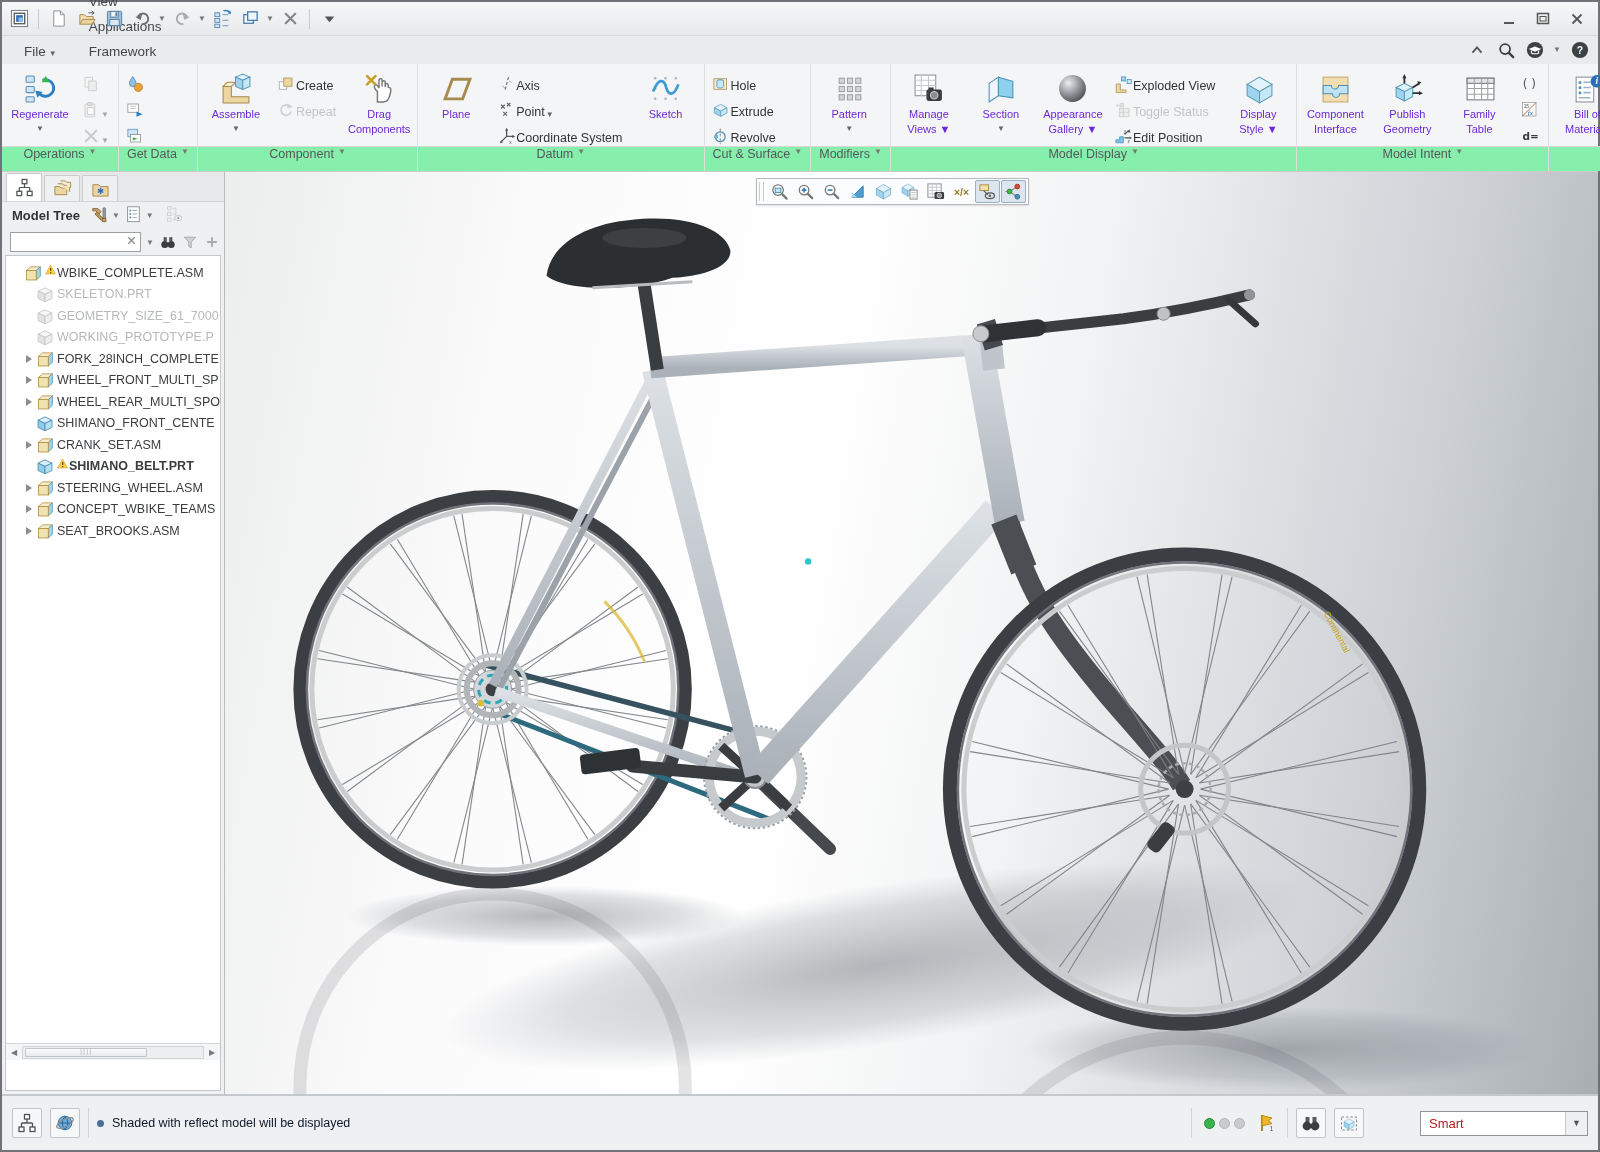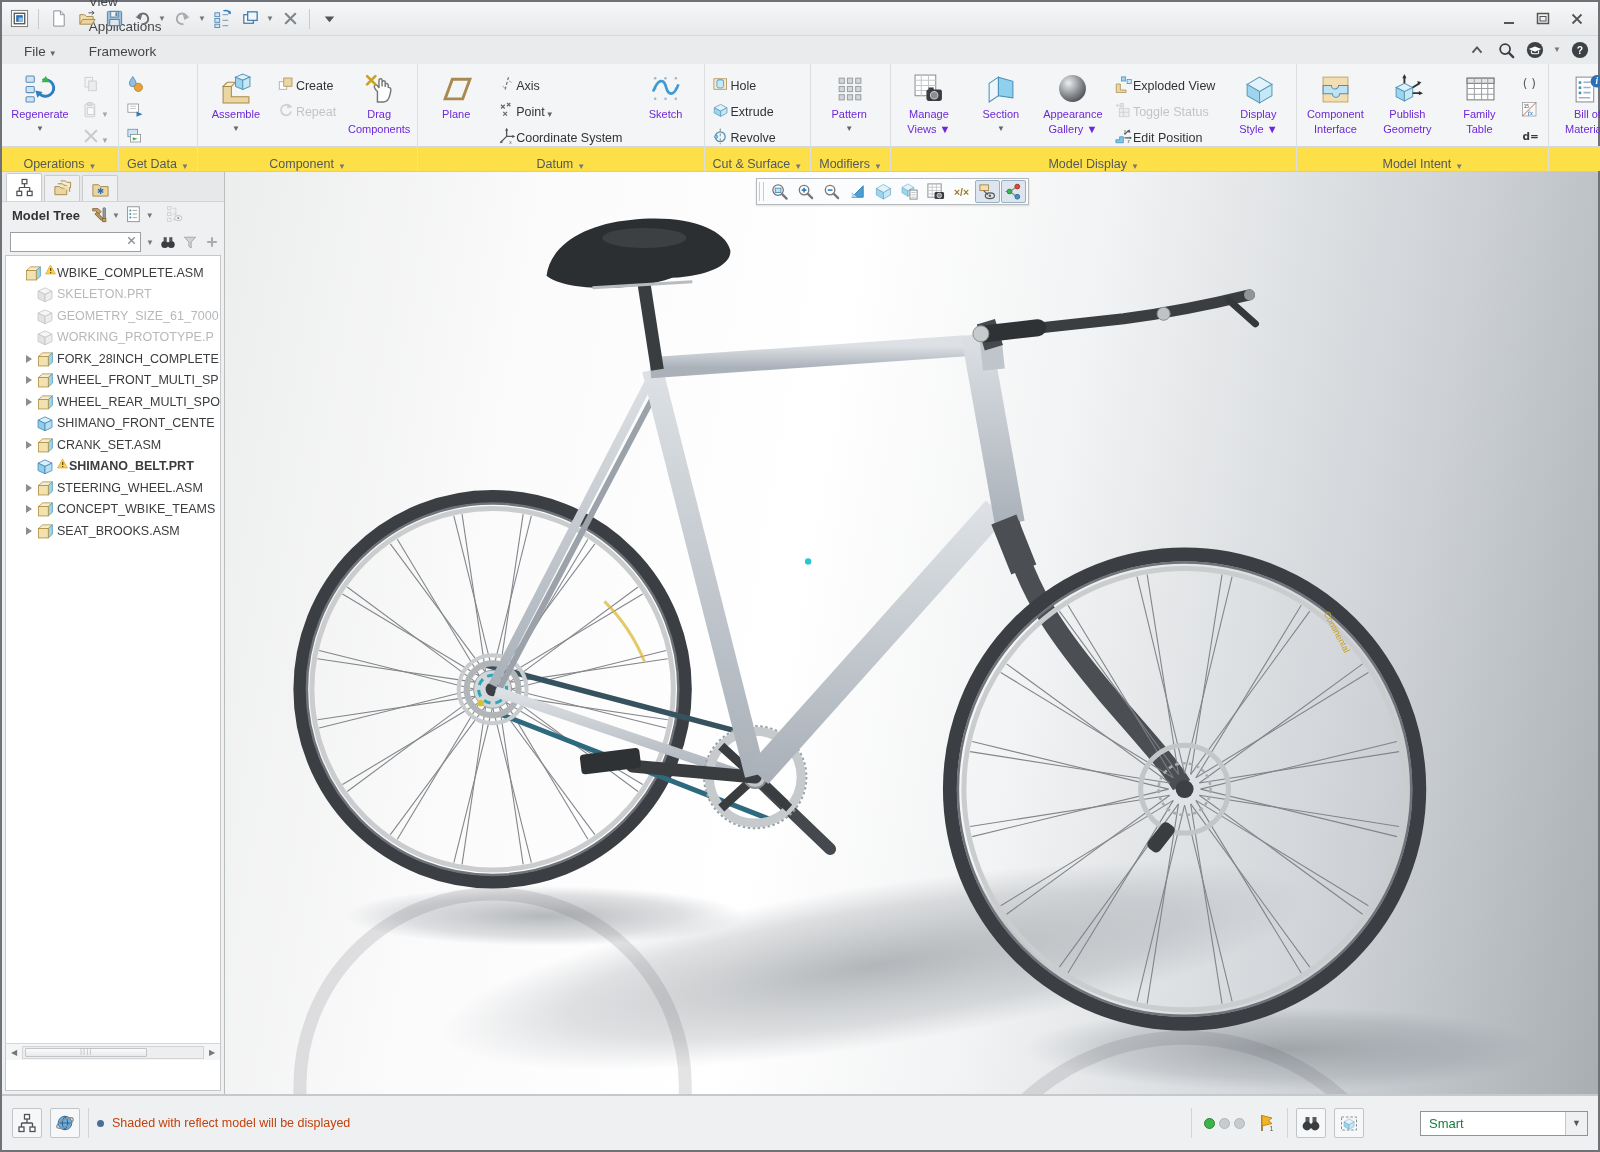--- a/index.html
+++ b/index.html
@@ -25,21 +25,21 @@
   .tab .dd { font-size:8px; color:#666; margin-left:3px; }
   .tabrow-right { position:absolute; right:8px; top:3px; display:flex; align-items:center; gap:8px; }
   .tabrow-right .ticon { width:21px; height:21px; display:flex; align-items:center; justify-content:center; }
   .tabrow-right svg { width:18px; height:18px; }
   .mini-dd { font-size:8px; color:#777; }
 
   
   .ribbon { height:108px; flex:0 0 108px; background:#f4f5f6; display:flex; align-items:stretch; border-bottom:1px solid #c9cbcd; }
   .rgroup { display:flex; flex-direction:column; border-right:1px solid #dcdee0; }
   .rgroup-body { flex:1; display:flex; align-items:stretch; padding:3px 3px 0; gap:2px; }
-  .rgroup-label { height:25px; background:#fde047; border-top:1px solid #d5d7d9; display:flex; align-items:flex-end; justify-content:center; font-size:12.5px; color:#55585b; white-space:nowrap; padding:0 8px; }
+  .rgroup-label { height:25px; background:#86efac; border-top:1px solid #d5d7d9; display:flex; align-items:flex-start; justify-content:center; font-size:12.5px; color:#55585b; white-space:nowrap; padding:0 8px; }
   .rgroup-label .dd { font-size:8px; color:#777; margin-left:4px; }
   .bigbtn { width:70px; display:flex; flex-direction:column; align-items:center; justify-content:flex-start; padding-top:4px; border:1px solid transparent; border-radius:2px; text-align:center; }
   .bigbtn .bicon { width:33px; height:33px; display:flex; align-items:center; justify-content:center; }
   .bigbtn .bicon svg { width:31px; height:31px; }
   .bigbtn .blabel { font-size:11px; line-height:15px; color:#6d28d9; white-space:pre-line; margin-top:2px; }
   .bigbtn .bdd { font-size:8px; color:#666; line-height:9px; margin-top:2px; }
   .rstack { display:flex; flex-direction:column; justify-content:flex-start; padding-top:2px; gap:1px; }
   .smbtn { display:flex; align-items:flex-end; height:25px; padding:0 5px 0 3px; border:1px solid transparent; border-radius:2px; white-space:nowrap; }
   .smbtn .sicon { width:19px; height:19px; flex:0 0 19px; display:flex; align-items:center; justify-content:center; }
   .smbtn .sicon svg { width:18px; height:18px; }
@@ -93,31 +93,31 @@
   .vtb { width:25px; height:23px; display:flex; align-items:center; justify-content:center; border:1px solid transparent; border-radius:2px; }
   .vtb svg { width:19px; height:19px; }
   .vtb.pressed { background:#dde6ee; border-color:#9ab0c4; }
   .bike-svg { position:absolute; inset:0; }
 
   
   .statusbar { height:56px; flex:0 0 56px; background:#eef0f1; border-top:2px solid #c6c9cb; display:flex; align-items:center; padding:0 10px; gap:8px; }
   .sb-btn { width:30px; height:30px; border:1px solid #c2c5c7; border-radius:2px; background:#f6f7f8; display:flex; align-items:center; justify-content:center; }
   .sb-btn svg { width:20px; height:20px; }
   .sb-sep { width:1px; height:30px; background:#d2d4d6; }
-  .sb-msg { display:flex; align-items:center; gap:8px; font-size:12.5px; color:#c2410c; }
+  .sb-msg { display:flex; align-items:center; gap:8px; font-size:12.5px; color:#0f172a; }
   .sb-dot { width:7px; height:7px; border-radius:50%; background:#4a6e96; }
   .sb-right { margin-left:auto; display:flex; align-items:center; gap:8px; }
   .lights { display:flex; align-items:center; gap:4px; padding:0 4px; }
   .light { width:11px; height:11px; border-radius:50%; }
   .light.on { background:#3ab54a; border:1px solid #2a8538; }
   .light.off { background:#c9cccf; border:1px solid #b2b5b8; }
   .flagwrap { width:22px; height:24px; }
   .flagwrap svg { width:22px; height:24px; }
   .smart { width:168px; height:25px; background:#fff; border:1px solid #8f9498; display:flex; align-items:center; }
-  .smart .sval { flex:1; padding-left:8px; font-size:13px; color:#15803d; }
+  .smart .sval { flex:1; padding-left:8px; font-size:13px; color:#b91c1c; }
   .smart .sdd { width:22px; height:100%; border-left:1px solid #c5c8ca; display:flex; align-items:center; justify-content:center; color:#555; font-size:9px; background:#eef0f1; }
 </style>
 </head>
 <body>
 
 <div class="win">
 
   <div class="titlebar">
     <div class="qa" id="qa">
         <div class="qa-btn">

